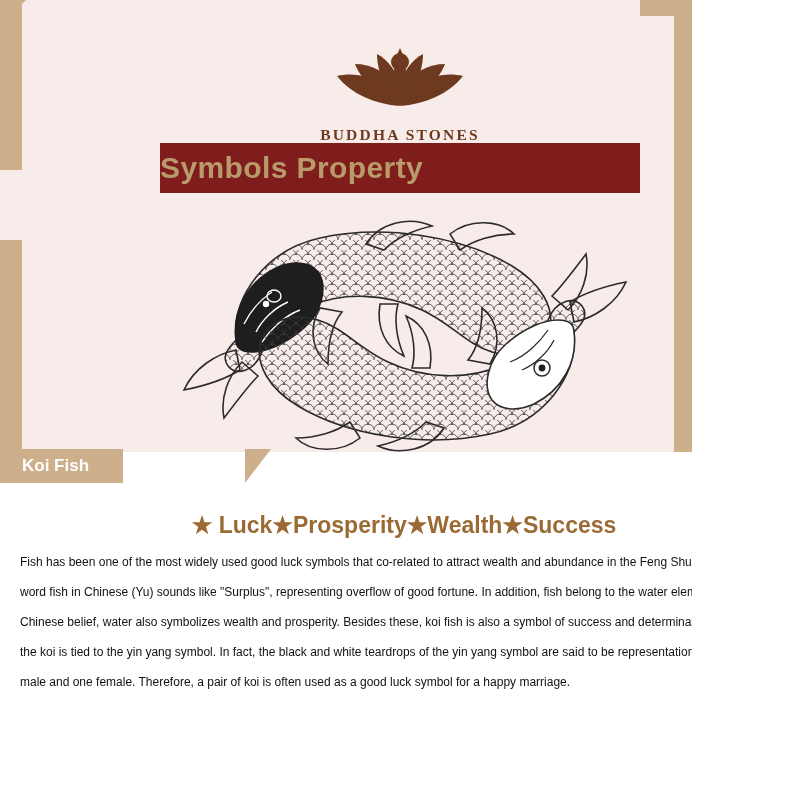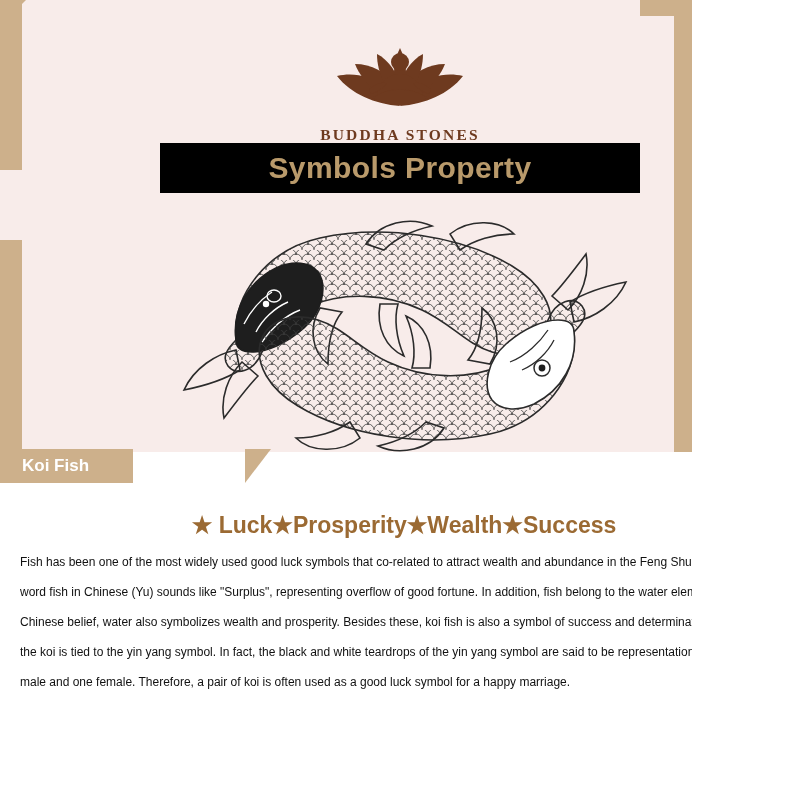--- a/index.html
+++ b/index.html
@@ -82,24 +82,24 @@
     font-weight: bold;
     color: #6e3a1f;
     font-family: "Liberation Serif", serif;
   }
 
   
   .title-bar {
     position: absolute;
     left: 160px; top: 143px;
     width: 480px; height: 50px;
-    background: #000000;
+    background: #7f1d1d;
     display: flex;
     align-items: center;
-    justify-content: center;
+    justify-content: flex-start;
   }
   .title-bar .title-text {
     font-size: 30px;
     font-weight: bold;
     color: #b99a6b;
     letter-spacing: 0.4px;
     font-family: "Liberation Sans", sans-serif;
   }
 
   
@@ -112,21 +112,21 @@
 
   
   .tag {
     position: absolute;
     left: 0; top: 449px;
     height: 34px;
     background: #cdb08b;
     display: flex;
     align-items: center;
     padding-left: 22px;
-    padding-right: 44px;
+    padding-right: 34px;
     color: #ffffff;
     font-size: 17px;
     font-weight: bold;
   }
   .tag-notch {
     position: absolute;
     left: 245px; top: 449px;
     width: 0; height: 0;
     border-left: 26px solid #cdb08b;
     border-bottom: 34px solid transparent;

